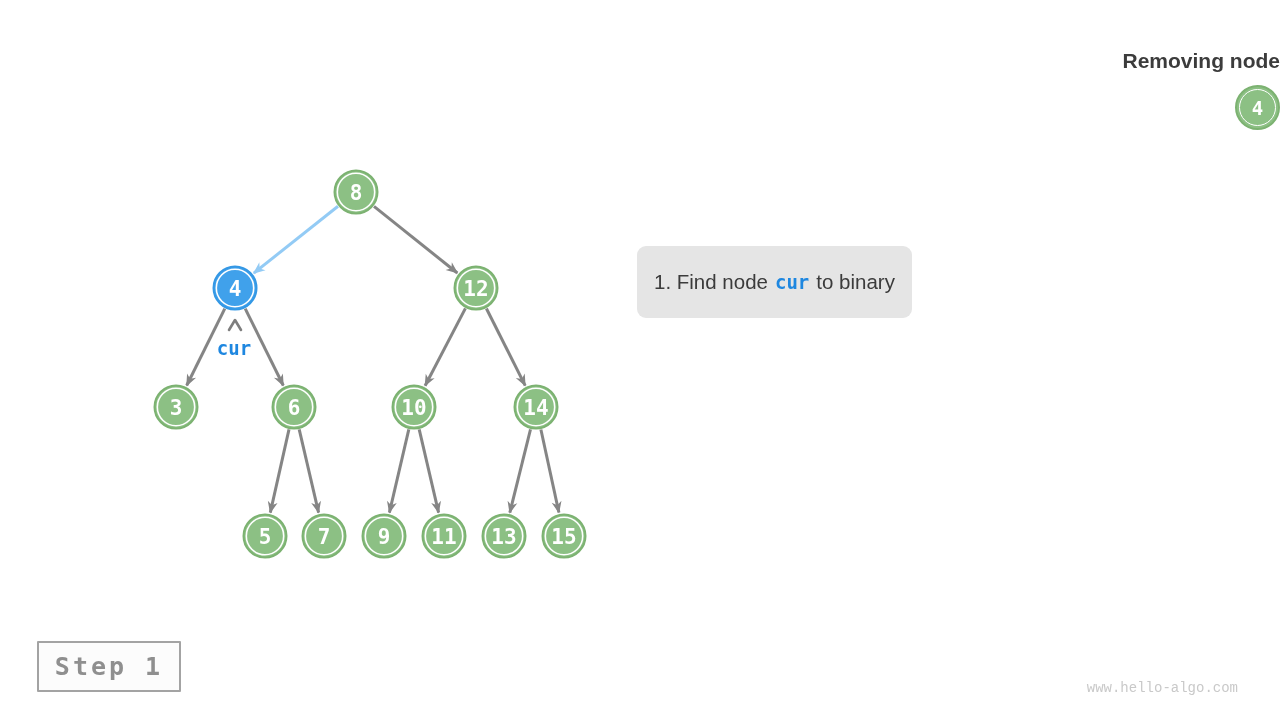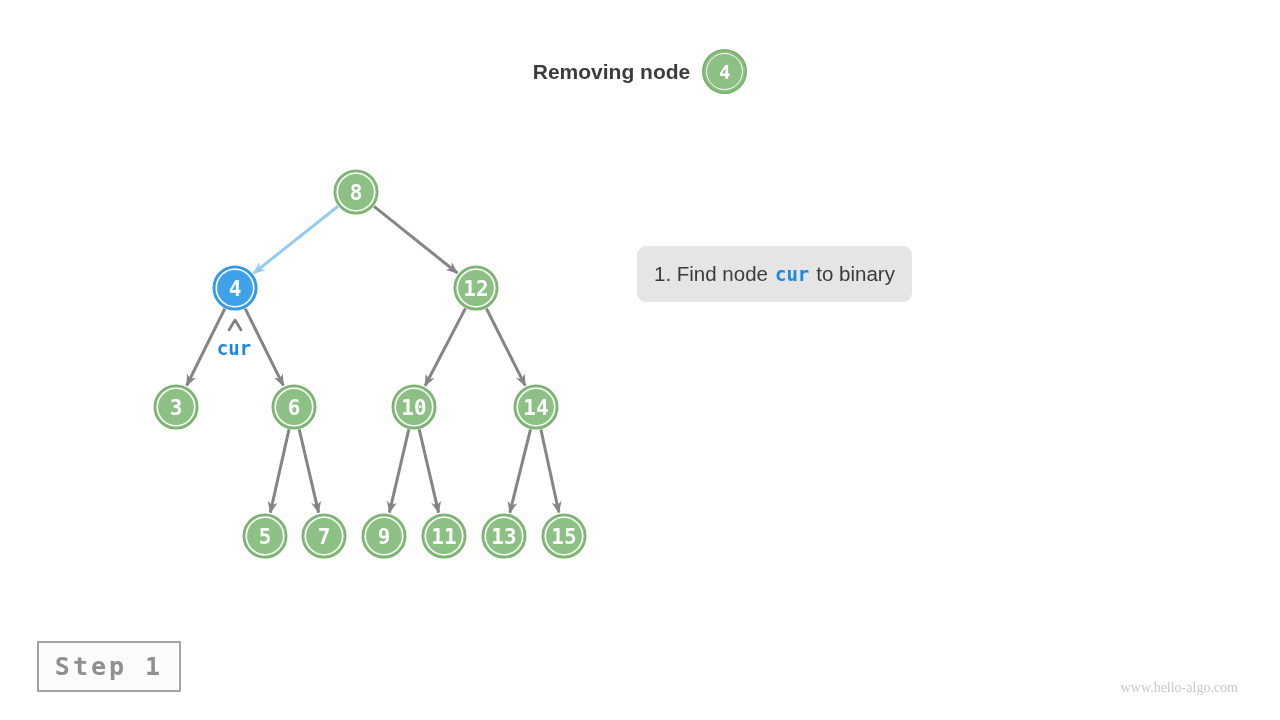--- a/index.html
+++ b/index.html
@@ -13,25 +13,26 @@
   }
 
   
   .title-row {
     position: absolute;
     top: 49px;
     left: 0;
     width: 100%;
     display: flex;
     justify-content: center;
-    align-items: center;
+    align-items: flex-end;
     gap: 12px;
     font-weight: bold;
     font-size: 21px;
     color: var(--title-text);
+    flex-direction: column;
   }
   .title-node-circle {
     position: relative;
     width: 41px;
     height: 41px;
     border-radius: 50%;
     background: var(--node-green);
     border: 2px solid var(--node-green-border);
     display: flex;
     align-items: center;
@@ -82,21 +83,21 @@
     font-size: 19px;
     font-weight: bold;
   }
 
   
   .annotation {
     position: absolute;
     left: 637px;
     top: 246px;
     height: 40px;
-    padding: 8px 17px;
+    padding: 16px 17px;
     background: var(--annotation-bg);
     border-radius: 9px;
     display: flex;
     align-items: center;
     font-size: 20.5px;
     color: var(--annotation-text);
     white-space: pre;
   }
   .annotation .cur-highlight {
     color: var(--cur-blue);
@@ -126,21 +127,21 @@
     font-weight: bold;
     letter-spacing: 3px;
   }
 
   
   .watermark {
     position: absolute;
     right: 42px;
     bottom: 24px;
     color: var(--watermark-text);
-    font-family: Liberation Serif, serif;
+    font-family: Liberation Mono, monospace;
     font-size: 14px;
   }
 </style>
 </head>
 <body>
 
 <div class="stage">
 
   <div class="title-row">
     <span>Removing node</span>

